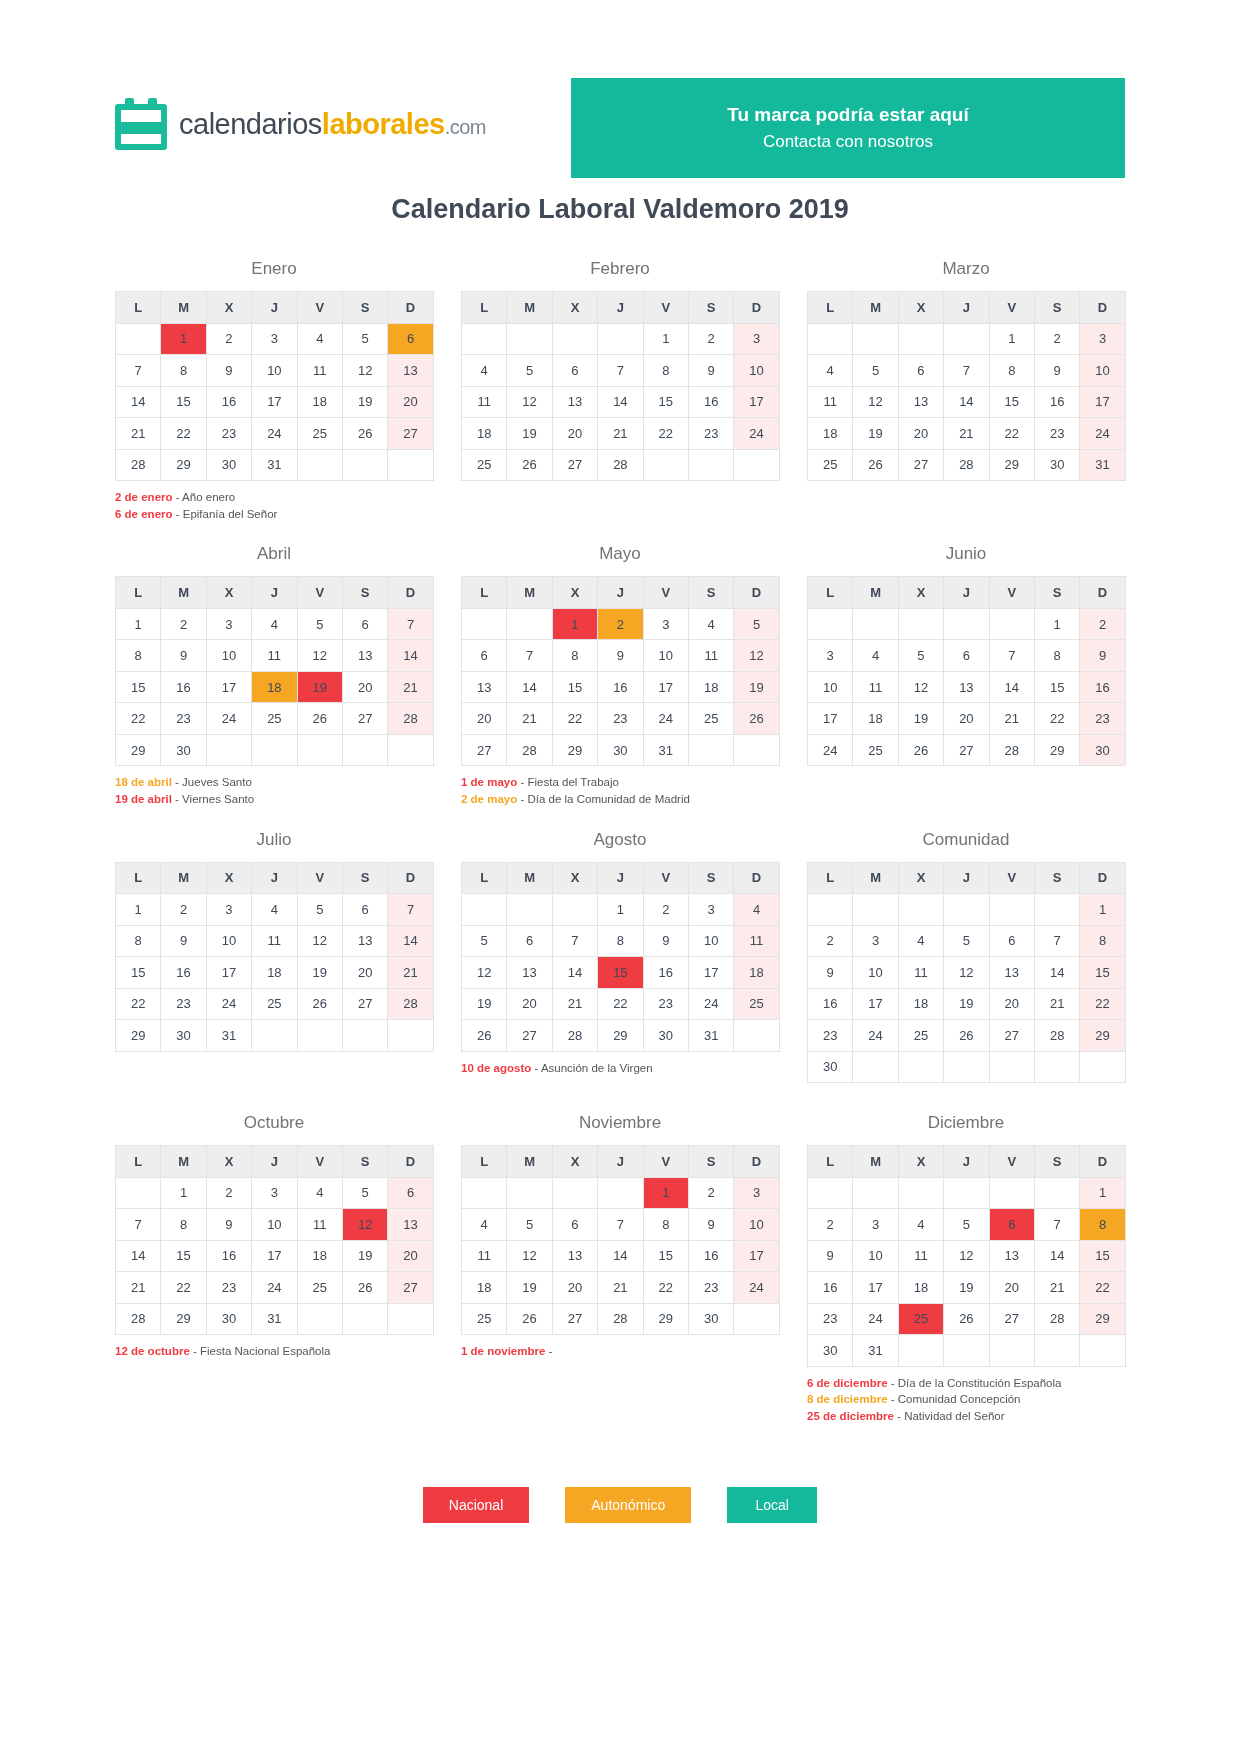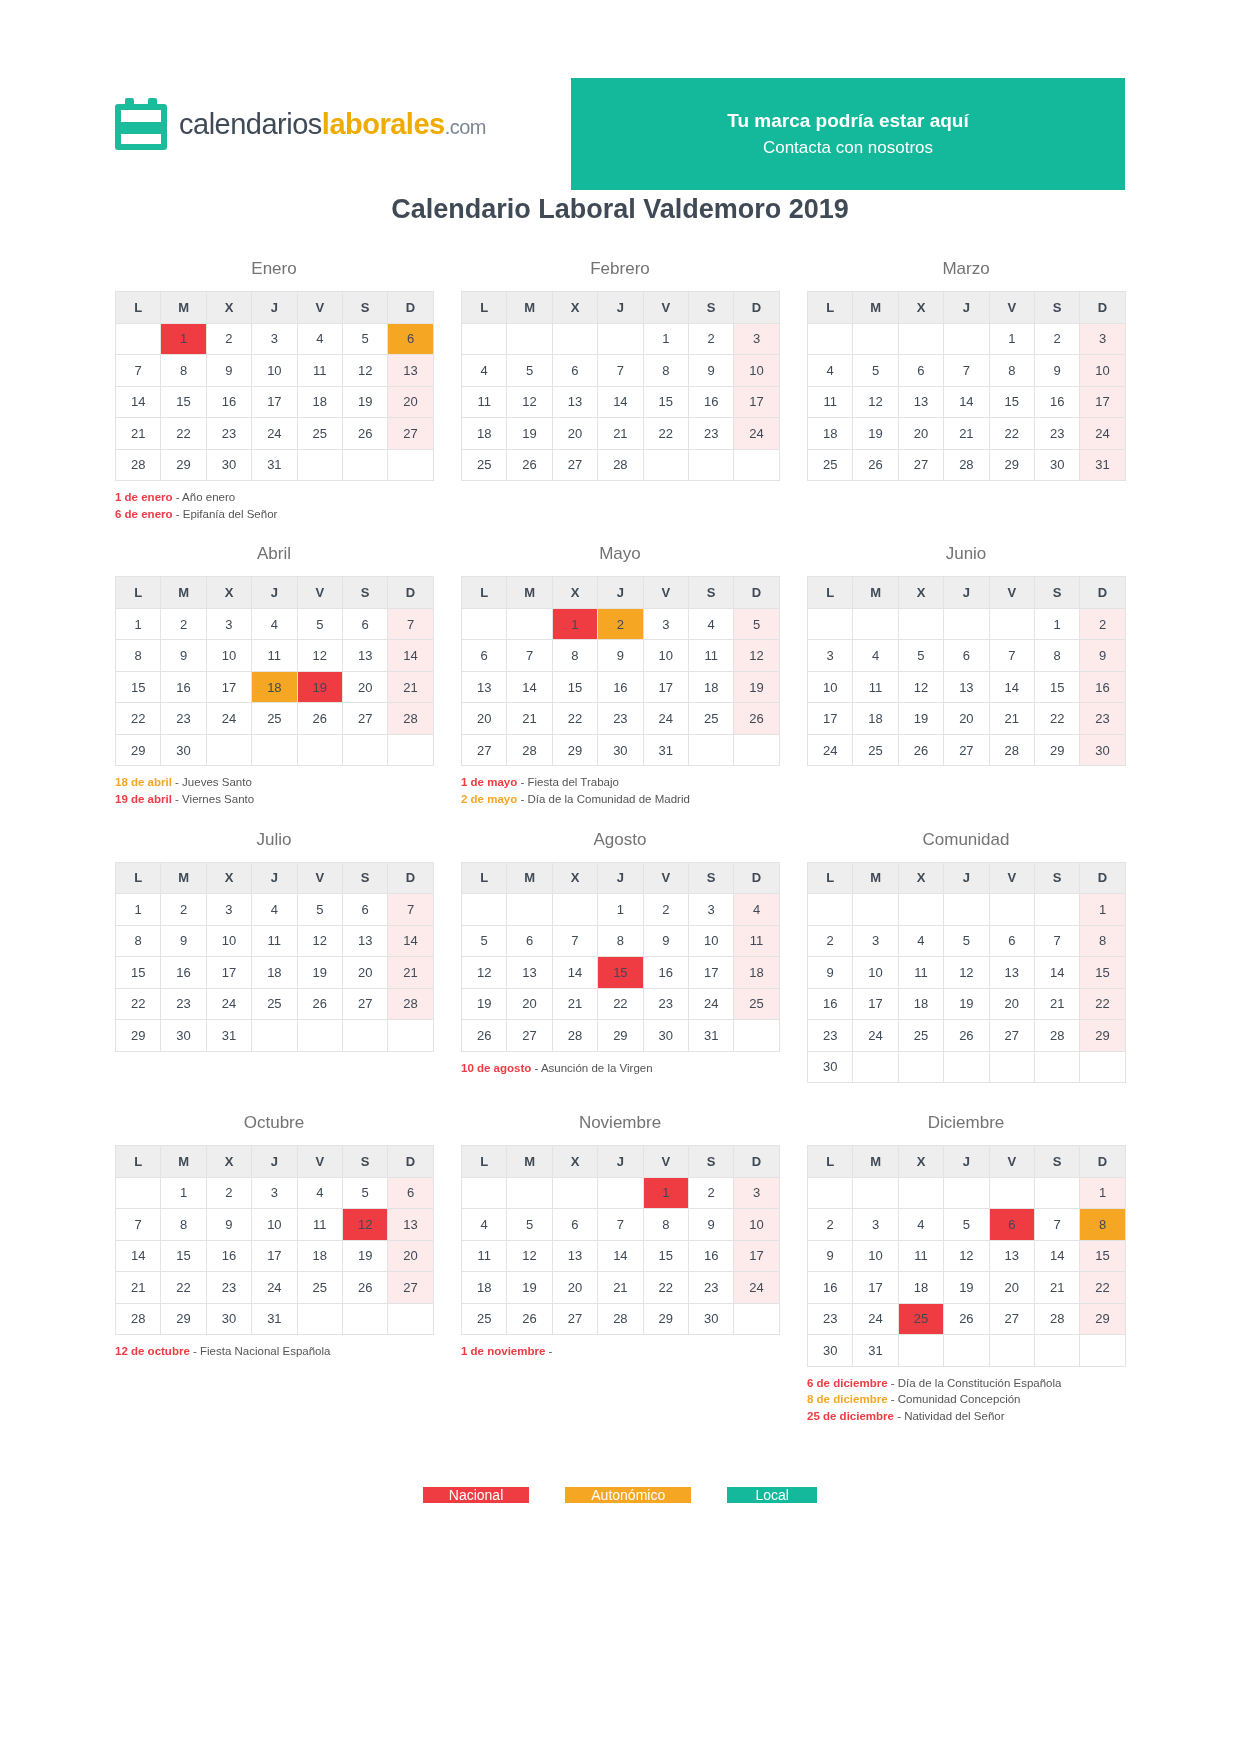--- a/index.html
+++ b/index.html
@@ -61,21 +61,21 @@
 
   .banner {
     flex: 1;
     margin-left: 15px;
     background: #14b89a;
     color: #ffffff;
     display: flex;
     flex-direction: column;
     align-items: center;
     justify-content: center;
-    height: 112px;
+    height: 100px;
     margin-top: 0;
   }
   .banner .b1 { font-size: 19px; font-weight: bold; margin-bottom: 6px; }
   .banner .b2 { font-size: 17px; }
 
   .page-title {
     text-align: center;
     font-size: 27px;
     font-weight: bold;
     color: #3f4a56;
@@ -141,21 +141,21 @@
   
   .legend {
     display: flex;
     justify-content: center;
     gap: 36px;
     margin-top: 62px;
   }
   .legend .chip {
     color: #fff;
     font-size: 14px;
-    padding: 0 26px;
+    padding: 10px 26px;
     min-width: 90px;
     text-align: center;
   }
   .chip.nac { background: #ef3b42; }
   .chip.aut { background: #f5a623; }
   .chip.loc { background: #14b89a; }
 </style>
 </head>
 <body>
 
@@ -239,21 +239,21 @@
                 <td>29</td>
                 <td>30</td>
                 <td>31</td>
                 <td class="empty">&nbsp;</td>
                 <td class="empty">&nbsp;</td>
                 <td class="empty">&nbsp;</td>
               </tr>
             </tbody>
           </table>
           <div class="notes">
-            <div class="note"><span class="d-nac">1 de enero</span><span> - Año enero</span></div>
+            <div class="note"><span class="d-nac">2 de enero</span><span> - Año enero</span></div>
             <div class="note"><span class="d-nac">6 de enero</span><span> - Epifanía del Señor</span></div>
           </div>
         </div>
         <div class="month month-col">
           <div class="month-name">Febrero</div>
           <table class="cal">
             <thead>
               <tr>
                 <th>L</th>
                 <th>M</th>

